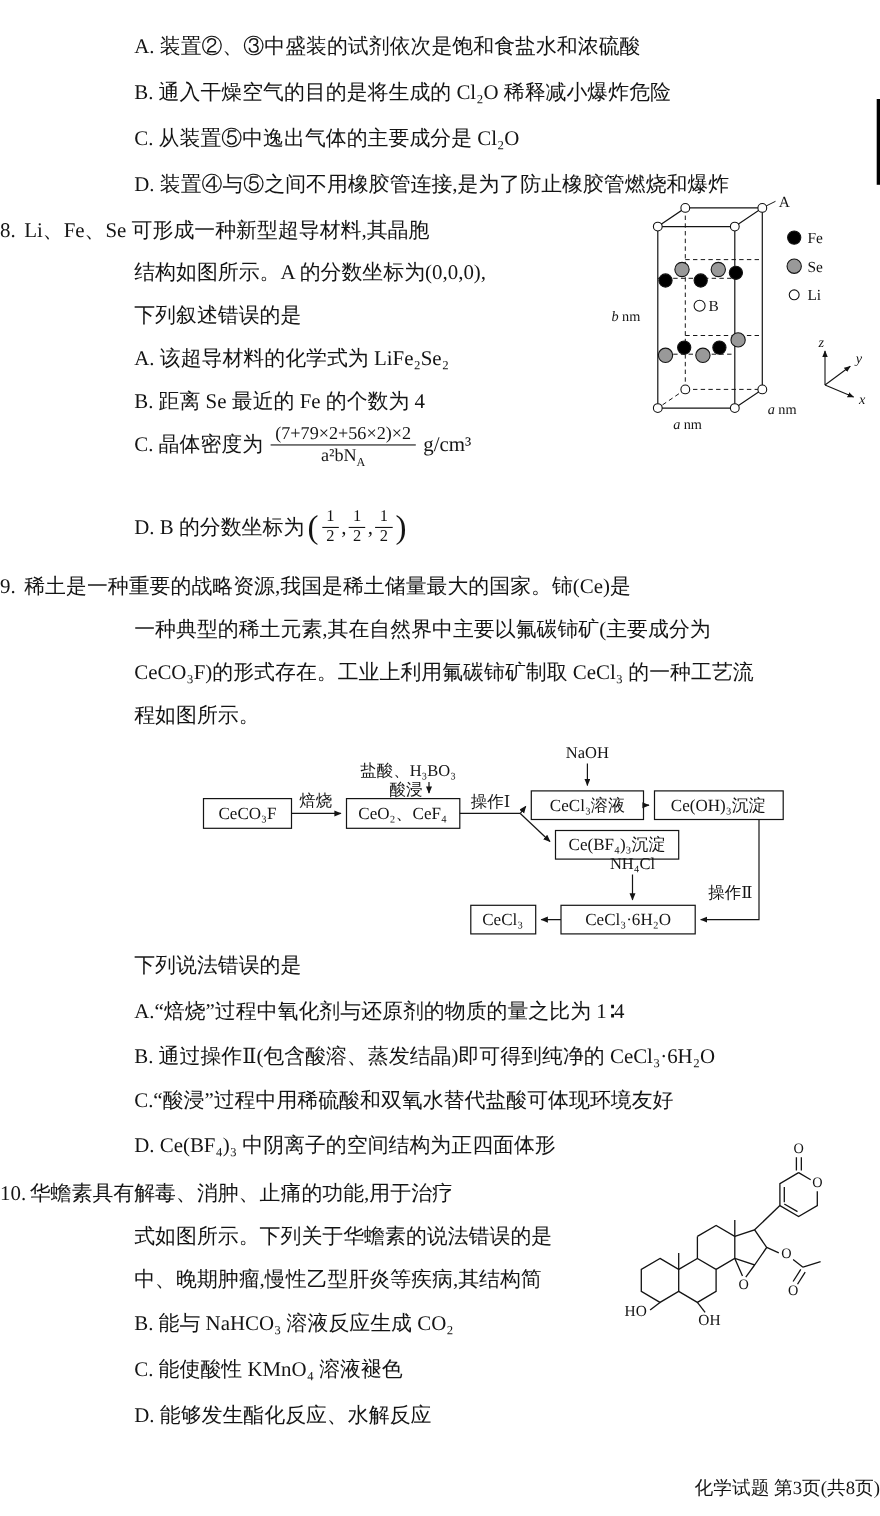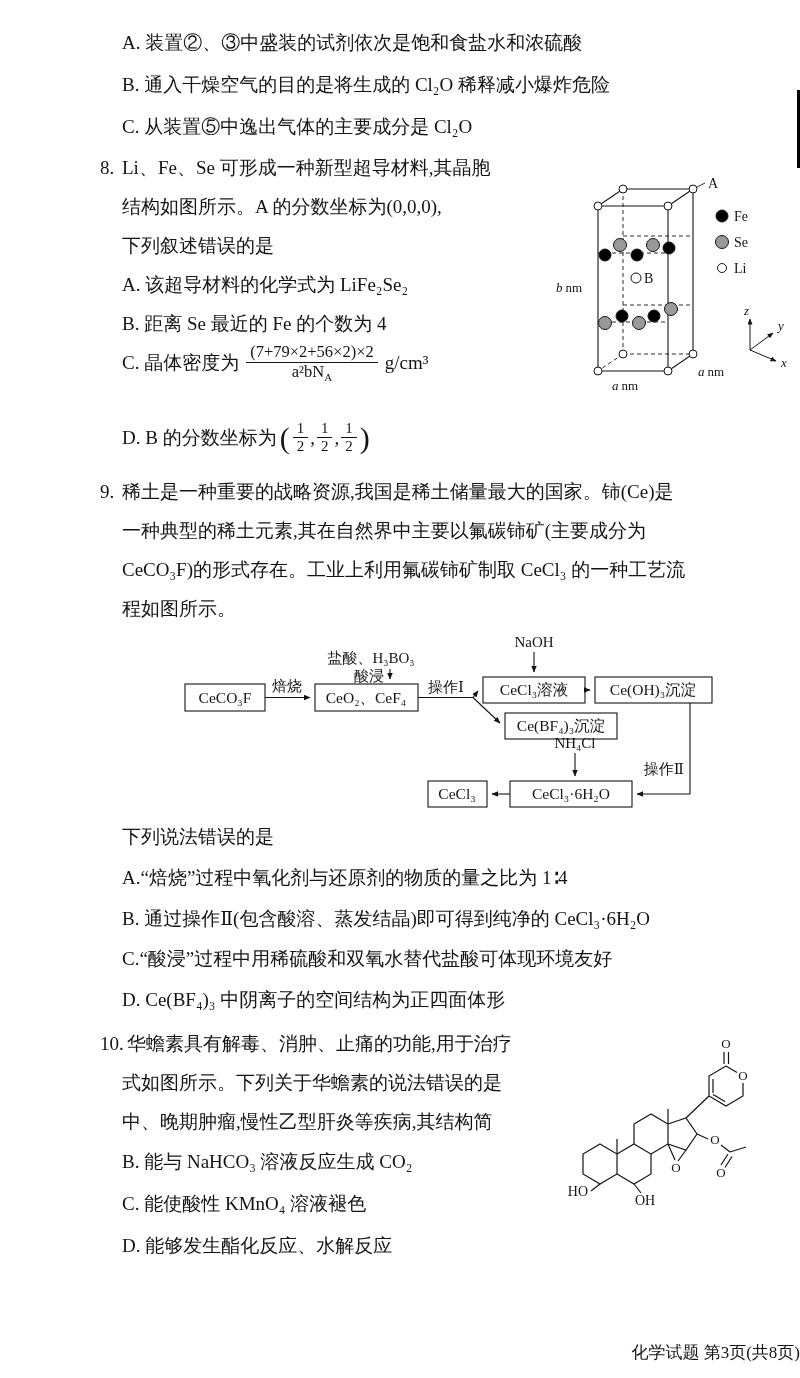--- a/index.html
+++ b/index.html
@@ -1,20 +1,20 @@
 <!DOCTYPE html>
 <html><head>
 <meta charset="utf-8">
 <style>
   html,body{margin:0;padding:0;background:#ffffff;}
   .page{position:relative;width:800px;height:1378px;background:#fff;overflow:hidden;
         font-family:"Liberation Serif","DejaVu Serif",serif;color:#141414;}
   .q7{padding-top:22px;}
   .opt{margin-left:122px;font-size:19px;line-height:42px;white-space:nowrap;}
-  .line1{margin-left:100px;font-size:19px;line-height:39px;}
+  .line1{font-size:19px;line-height:39px;}
   .qnum{display:inline-block;min-width:22px;}
   .cont{margin-left:122px;font-size:19px;line-height:39px;}
   .narrow{max-width:436px;}
   .opt8{margin-left:122px;font-size:19px;line-height:39px;white-space:nowrap;}
   .optc{display:flex;align-items:flex-start;height:66px;gap:7px;}
   .optd{display:flex;align-items:center;height:57px;gap:2px;}
   .frac{display:inline-block;text-align:center;line-height:1.15;}
   .frac .fnum{display:block;border-bottom:1.3px solid #141414;padding:0 4px;}
   .frac .fden{display:block;}
   .fr16{font-size:16.5px;}
@@ -37,20 +37,21 @@
 </style>
 </head>
 <body>
 
 <div class="page">
 
   <section class="q7">
     <div class="opt">A. 装置②、③中盛装的试剂依次是饱和食盐水和浓硫酸</div>
     <div class="opt">B. 通入干燥空气的目的是将生成的 Cl₂O 稀释减小爆炸危险</div>
     <div class="opt">C. 从装置⑤中逸出气体的主要成分是 Cl₂O</div>
+    <div class="opt">D. 装置④与⑤之间不用橡胶管连接,是为了防止橡胶管燃烧和爆炸</div>
   </section>
 
   <section class="q8">
     <div class="line1">
       <span class="qnum">8.</span><span>Li、Fe、Se 可形成一种新型超导材料,其晶胞</span>
     </div>
     <div class="cont narrow">结构如图所示。A 的分数坐标为(0,0,0),</div>
     <div class="cont narrow">下列叙述错误的是</div>
     <div class="opt8">A. 该超导材料的化学式为 LiFe₂Se₂</div>
     <div class="opt8">B. 距离 Se 最近的 Fe 的个数为 4</div>

